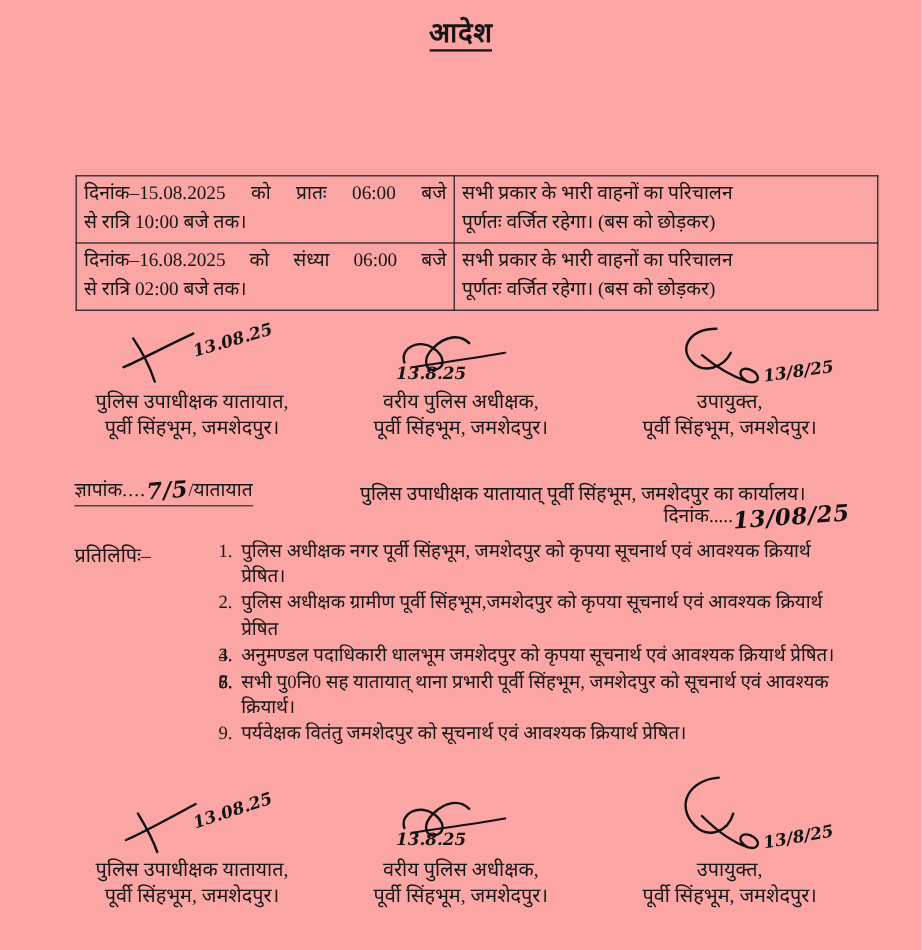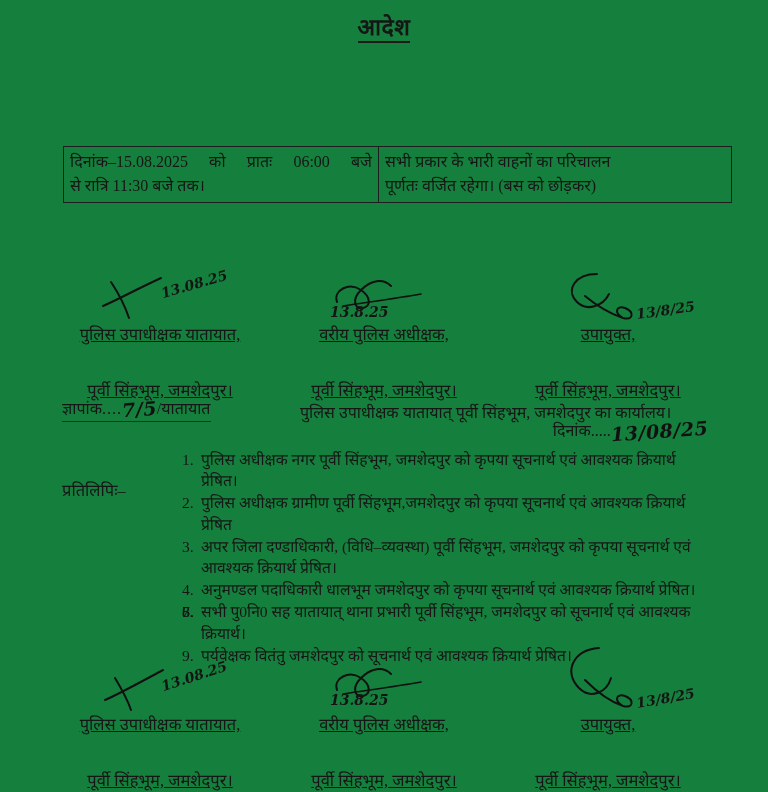--- a/index.html
+++ b/index.html
@@ -12,21 +12,21 @@
     width: 768px;
     height: 792px;
     position: relative;
     font-family: "Liberation Serif", "DejaVu Serif", serif;
     color: #161616;
     overflow: hidden;
   }
   .page {
     position: absolute;
     inset: 0;
-    background: #15803d;
+    background: #fca5a5;
   }
 
   
   .doc-title {
     text-align: center;
     font-size: 23px;
     font-weight: bold;
     margin: 10px 0 0 0;
     letter-spacing: .5px;
   }
@@ -109,23 +109,22 @@
     position: absolute;
     left: 50%;
     transform: translateX(-50%);
     top: 0;
     overflow: visible;
   }
   .sig-name {
     font-size: 16.5px;
     line-height: 22px;
     white-space: nowrap;
-    text-decoration: underline;
-  }
-  .sig-name .l2 { display: block; margin-top: 34px; }
+  }
+  .sig-name .l2 { display: block; }
 
   
   .memo {
     position: absolute;
     left: 62px;
     top: 398px;
     width: 648px;
     font-size: 16px;
     line-height: 22px;
   }
@@ -162,21 +161,20 @@
     white-space: nowrap;
   }
 
   
   .copy-label {
     position: absolute;
     left: 62px;
     top: 450px;
     font-size: 16.5px;
     white-space: nowrap;
-    margin-top: 28px;
   }
   .copy-list {
     position: absolute;
     left: 182px;
     top: 449px;
     width: 528px;
     margin: 0;
     padding: 0;
     list-style: none;
     font-size: 15.6px;
@@ -213,21 +211,31 @@
   </div>
 
   <div class="preamble">
   </div>
 
   <table class="order-table">
     <tbody>
       <tr>
         <td class="c1">
           <span class="l1">दिनांक–15.08.2025 को प्रातः 06:00 बजे</span>
-          <span class="l2">से रात्रि 11:30 बजे तक।</span>
+          <span class="l2">से रात्रि 10:00 बजे तक।</span>
+        </td>
+        <td class="c2">
+          <span class="l2">सभी प्रकार के भारी वाहनों का परिचालन</span>
+          <span class="l2">पूर्णतः वर्जित रहेगा। (बस को छोड़कर)</span>
+        </td>
+      </tr>
+      <tr>
+        <td class="c1">
+          <span class="l1">दिनांक–16.08.2025 को संध्या 06:00 बजे</span>
+          <span class="l2">से रात्रि 02:00 बजे तक।</span>
         </td>
         <td class="c2">
           <span class="l2">सभी प्रकार के भारी वाहनों का परिचालन</span>
           <span class="l2">पूर्णतः वर्जित रहेगा। (बस को छोड़कर)</span>
         </td>
       </tr>
     </tbody>
   </table>
 
   <div class="sig-row top">
@@ -282,21 +290,21 @@
     <div class="memo-office">पुलिस उपाधीक्षक यातायात् पूर्वी सिंहभूम, जमशेदपुर का कार्यालय।</div>
     <div class="memo-date">
       <span>दिनांक</span><span class="dots">.....</span><span class="hand">13/08/25</span>
     </div>
   </div>
 
   <div class="copy-label">प्रतिलिपिः–</div>
   <ul class="copy-list">
     <li><span class="num">1.</span><span>पुलिस अधीक्षक नगर पूर्वी सिंहभूम, जमशेदपुर को कृपया सूचनार्थ एवं आवश्यक क्रियार्थ प्रेषित।</span></li>
     <li><span class="num">2.</span><span>पुलिस अधीक्षक ग्रामीण पूर्वी सिंहभूम,जमशेदपुर को कृपया सूचनार्थ एवं आवश्यक क्रियार्थ प्रेषित</span></li>
-    <li><span class="num">3.</span><span>अपर जिला दण्डाधिकारी, (विधि–व्यवस्था) पूर्वी सिंहभूम, जमशेदपुर को कृपया सूचनार्थ एवं आवश्यक क्रियार्थ प्रेषित।</span></li>
+    <li><span class="num">3.</span></li>
     <li><span class="num">4.</span><span>अनुमण्डल पदाधिकारी धालभूम जमशेदपुर को कृपया सूचनार्थ एवं आवश्यक क्रियार्थ प्रेषित।</span></li>
     <li><span class="num">5.</span></li>
     <li><span class="num">6.</span></li>
     <li><span class="num">7.</span></li>
     <li><span class="num">8.</span><span>सभी पु0नि0 सह यातायात् थाना प्रभारी पूर्वी सिंहभूम, जमशेदपुर को सूचनार्थ एवं आवश्यक क्रियार्थ।</span></li>
     <li><span class="num">9.</span><span>पर्यवेक्षक वितंतु जमशेदपुर को सूचनार्थ एवं आवश्यक क्रियार्थ प्रेषित।</span></li>
   </ul>
 
   <div class="sig-row bottom">
 

